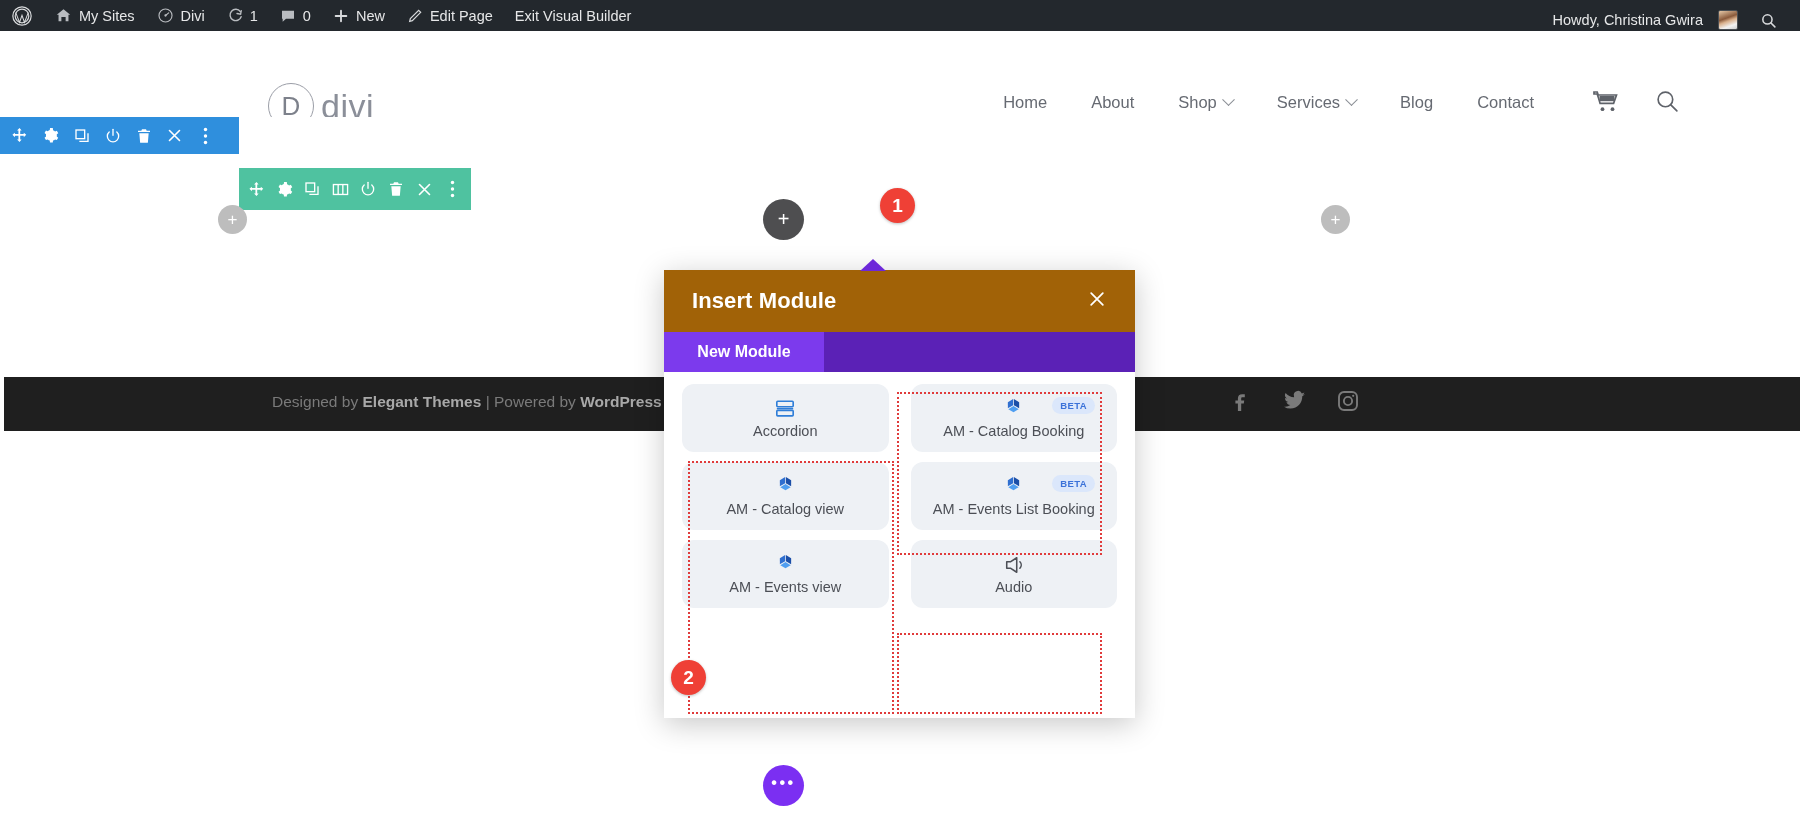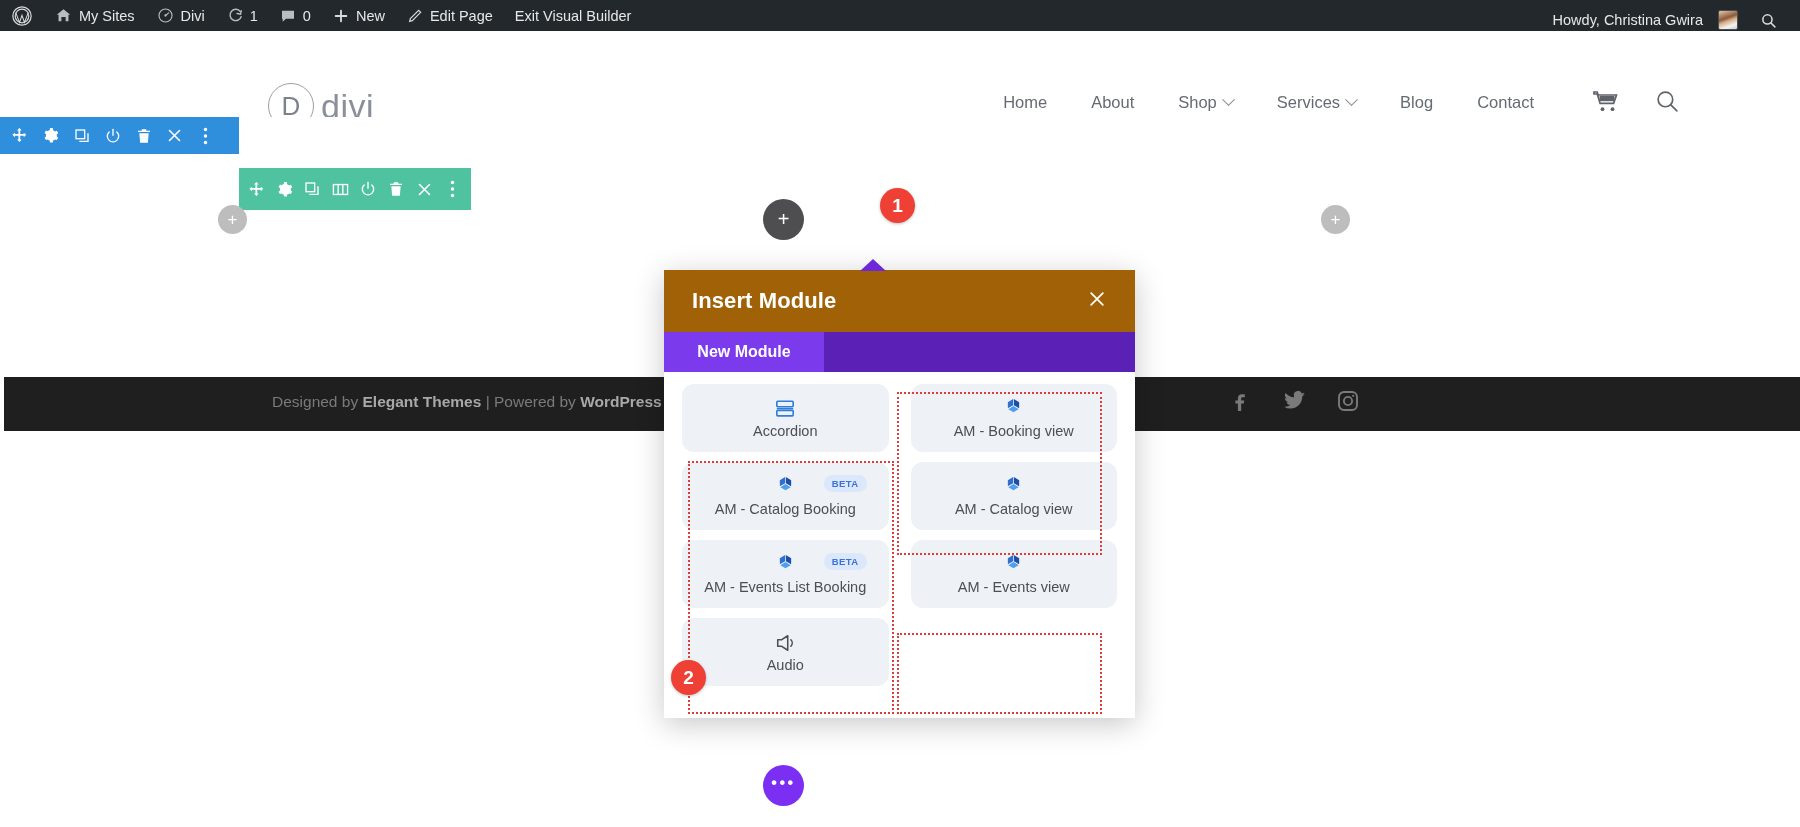--- a/index.html
+++ b/index.html
@@ -455,74 +455,64 @@
         <span class="mod-icon">
           <svg width="22" height="20" viewBox="0 0 24 22" fill="none" stroke="#2f7ed8" stroke-width="1.8">
               <rect x="3" y="2.5" width="18" height="6" rx="1"></rect>
               <rect x="3" y="12.5" width="18" height="6" rx="1"></rect>
               <path d="M3 10.6h18" stroke-width="1.6"></path>
             </svg>
         </span>
         <span class="mod-label">Accordion</span>
       </div>
 
+
       <div class="module-card">
         <span class="mod-icon">
           <svg width="23" height="23" viewBox="0 0 24 24">
               <path d="M11.6 2.2 6.1 5.4v6.3l5.5-3.2z" fill="#2f6fd0"></path>
               <path d="M12.4 2.2l5.5 3.2v6.3l-5.5-3.2z" fill="#1b4fa8"></path>
               <path d="M12 9.5 6.6 12.7 12 15.9l5.4-3.2z" fill="#4f9ef0"></path>
             </svg>
         </span>
-        <span class="mod-label">AM - Booking view</span>
+        <span class="beta-badge">BETA</span>
+        <span class="mod-label">AM - Catalog Booking</span>
       </div>
 
       <div class="module-card">
         <span class="mod-icon">
           <svg width="23" height="23" viewBox="0 0 24 24">
               <path d="M11.6 2.2 6.1 5.4v6.3l5.5-3.2z" fill="#2f6fd0"></path>
               <path d="M12.4 2.2l5.5 3.2v6.3l-5.5-3.2z" fill="#1b4fa8"></path>
               <path d="M12 9.5 6.6 12.7 12 15.9l5.4-3.2z" fill="#4f9ef0"></path>
             </svg>
         </span>
-        <span class="beta-badge">BETA</span>
-        <span class="mod-label">AM - Catalog Booking</span>
+        <span class="mod-label">AM - Catalog view</span>
       </div>
 
       <div class="module-card">
         <span class="mod-icon">
           <svg width="23" height="23" viewBox="0 0 24 24">
               <path d="M11.6 2.2 6.1 5.4v6.3l5.5-3.2z" fill="#2f6fd0"></path>
               <path d="M12.4 2.2l5.5 3.2v6.3l-5.5-3.2z" fill="#1b4fa8"></path>
               <path d="M12 9.5 6.6 12.7 12 15.9l5.4-3.2z" fill="#4f9ef0"></path>
             </svg>
         </span>
-        <span class="mod-label">AM - Catalog view</span>
+        <span class="beta-badge">BETA</span>
+        <span class="mod-label">AM - Events List Booking</span>
       </div>
 
       <div class="module-card">
         <span class="mod-icon">
           <svg width="23" height="23" viewBox="0 0 24 24">
               <path d="M11.6 2.2 6.1 5.4v6.3l5.5-3.2z" fill="#2f6fd0"></path>
               <path d="M12.4 2.2l5.5 3.2v6.3l-5.5-3.2z" fill="#1b4fa8"></path>
               <path d="M12 9.5 6.6 12.7 12 15.9l5.4-3.2z" fill="#4f9ef0"></path>
             </svg>
         </span>
-        <span class="beta-badge">BETA</span>
-        <span class="mod-label">AM - Events List Booking</span>
-      </div>
-
-      <div class="module-card">
-        <span class="mod-icon">
-          <svg width="23" height="23" viewBox="0 0 24 24">
-              <path d="M11.6 2.2 6.1 5.4v6.3l5.5-3.2z" fill="#2f6fd0"></path>
-              <path d="M12.4 2.2l5.5 3.2v6.3l-5.5-3.2z" fill="#1b4fa8"></path>
-              <path d="M12 9.5 6.6 12.7 12 15.9l5.4-3.2z" fill="#4f9ef0"></path>
-            </svg>
-        </span>
         <span class="mod-label">AM - Events view</span>
       </div>
 
 
       <div class="module-card">
         <span class="mod-icon">
           <svg width="22" height="20" viewBox="0 0 24 22" fill="none" stroke="#4c4f56" stroke-width="1.7" stroke-linejoin="round">
               <path d="M4 7.5h4l7-4.5v16l-7-4.5H4z"></path>
               <path d="M18.5 7.5a5 5 0 0 1 0 7" stroke-linecap="round"></path>
             </svg>

